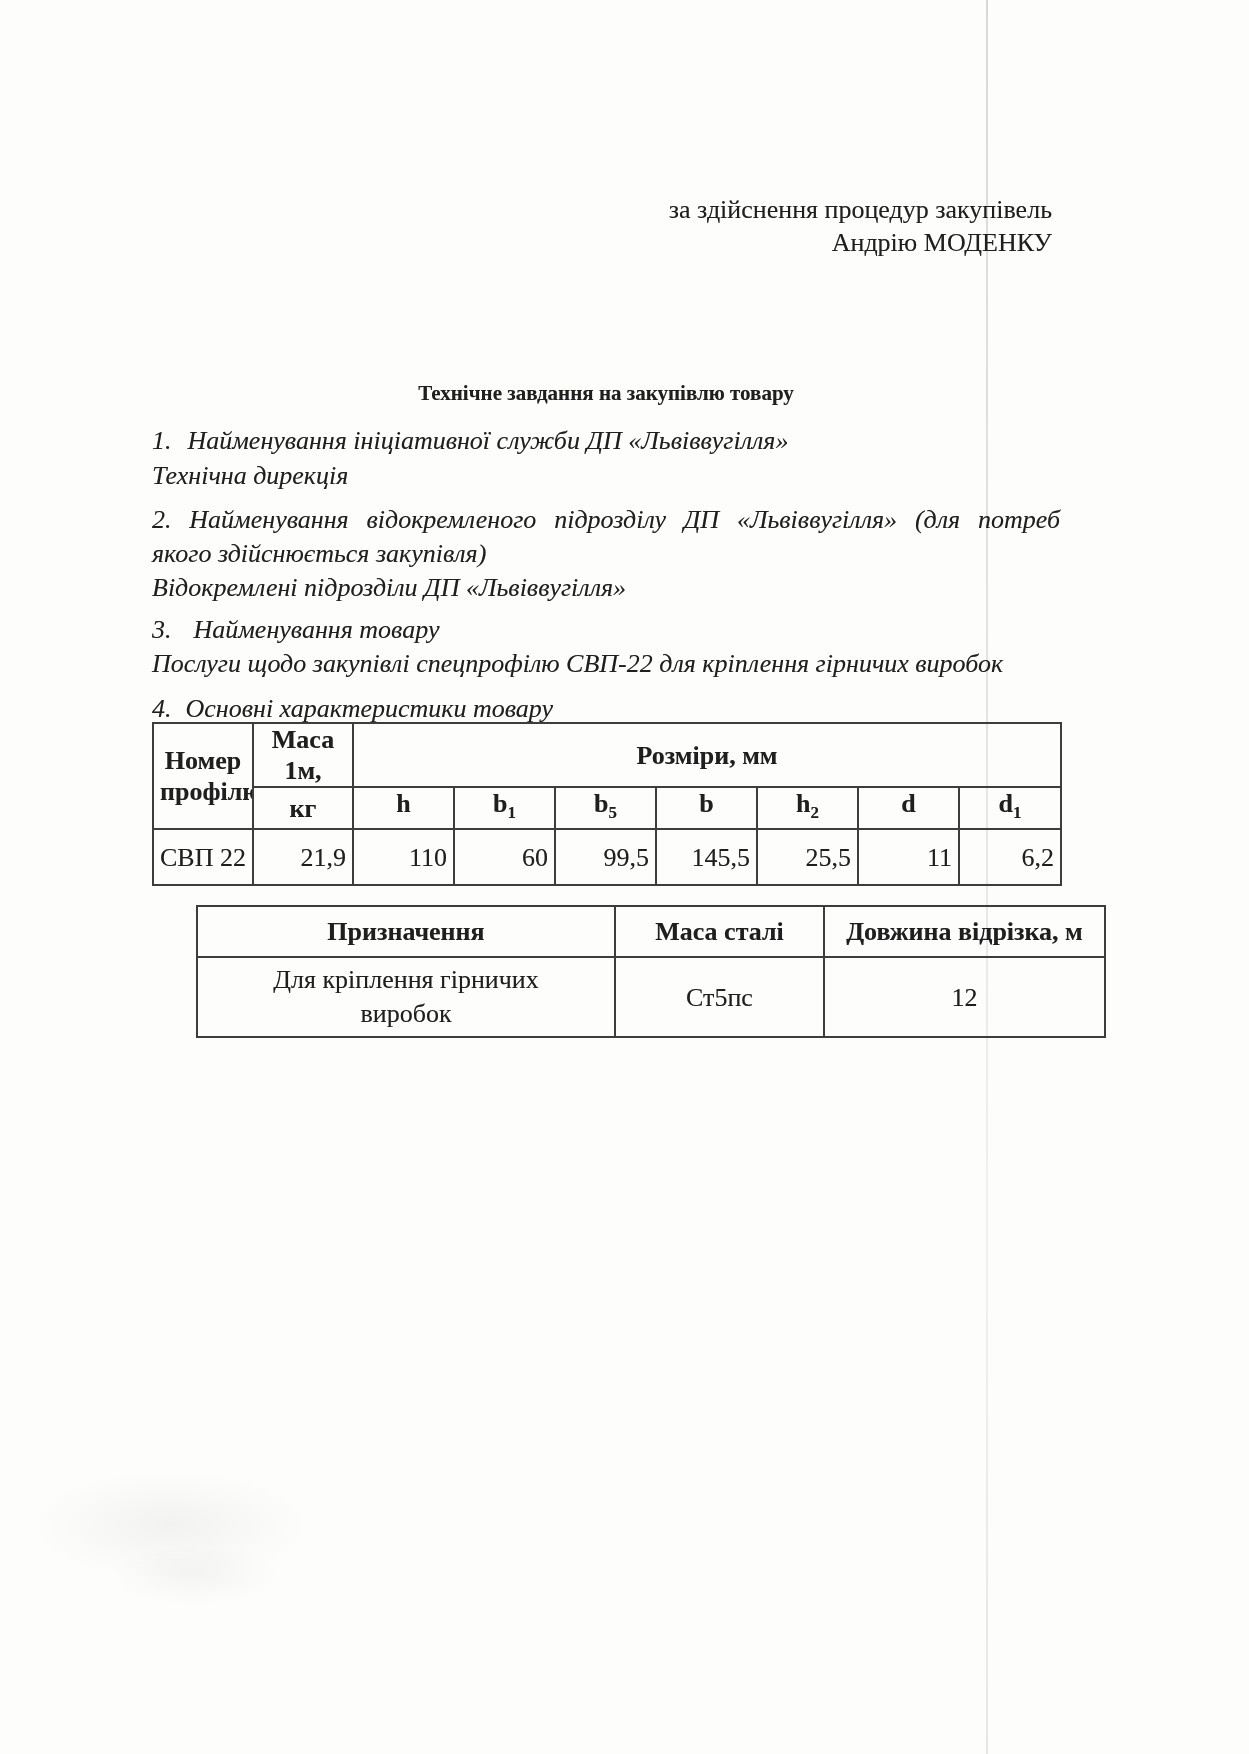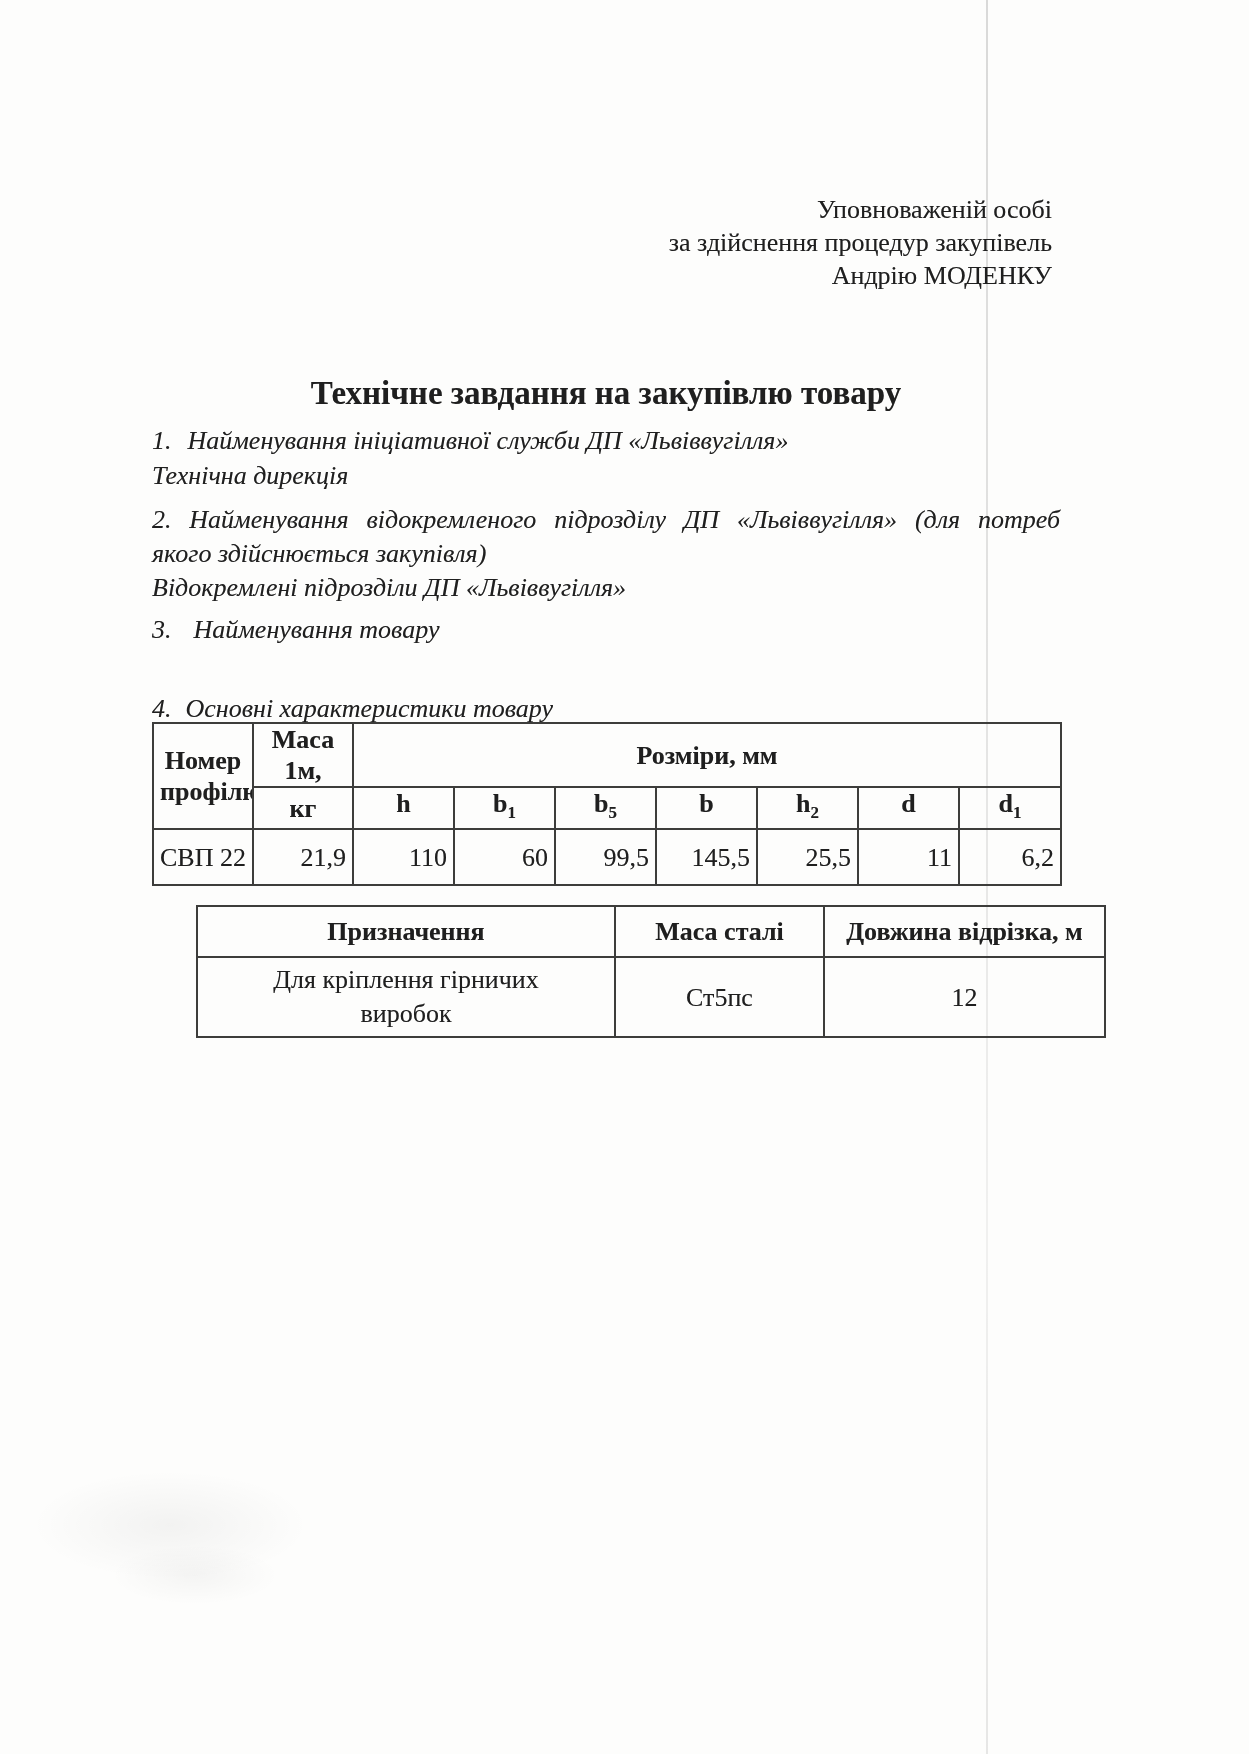--- a/index.html
+++ b/index.html
@@ -57,21 +57,21 @@
     right: 197px;
     text-align: right;
   }
 
   .doc-title {
     top: 377px;
     left: 152px;
     width: 908px;
     margin: 0;
     text-align: center;
-    font-size: 33px;
+    font-size: 21px;
     font-weight: 700;
     line-height: 33px;
   }
 
   .para {
     left: 152px;
     width: 908px;
     margin: 0;
     font-style: italic;
   }
@@ -119,21 +119,20 @@
 
 <div class="page">
 
   <div class="fold-line"></div>
   <div class="smudge-a"></div>
   <div class="smudge-b"></div>
 
   <div class="layer">
 
     <div class="txt recipient">
-      <div>Уповноваженій особі</div>
       <div>за здійснення процедур закупівель</div>
       <div>Андрію МОДЕНКУ</div>
     </div>
 
     <h1 class="txt doc-title">Технічне завдання на закупівлю товару</h1>
 
     <p class="txt para" style="top:424px">
       <span class="sec-num n1">1.</span><span>Найменування ініціативної служби ДП «Львіввугілля»</span>
     </p>
     <p class="txt para" style="top:459px">Технічна дирекція</p>
@@ -141,20 +140,21 @@
     <p class="txt para justify-stretch" style="top:503px">
       <span class="sec-num">2.</span>
       <span>Найменування відокремленого підрозділу ДП «Львіввугілля» (для потреб</span>
     </p>
     <p class="txt para" style="top:537px">якого здійснюється закупівля)</p>
     <p class="txt para" style="top:571px">Відокремлені підрозділи ДП «Львіввугілля»</p>
 
     <p class="txt para" style="top:613px">
       <span class="sec-num n3">3.</span><span>Найменування товару</span>
     </p>
+    <p class="txt para" style="top:647px">Послуги щодо закупівлі спецпрофілю СВП-22 для кріплення гірничих виробок</p>
 
     <p class="txt para" style="top:692px">
       <span class="sec-num n4">4.</span><span>Основні характеристики товару</span>
     </p>
 
     <table class="doc-table spec-table">
       <colgroup>
         <col style="width:100px">
           <col style="width:100px">
         <col style="width:101px">

